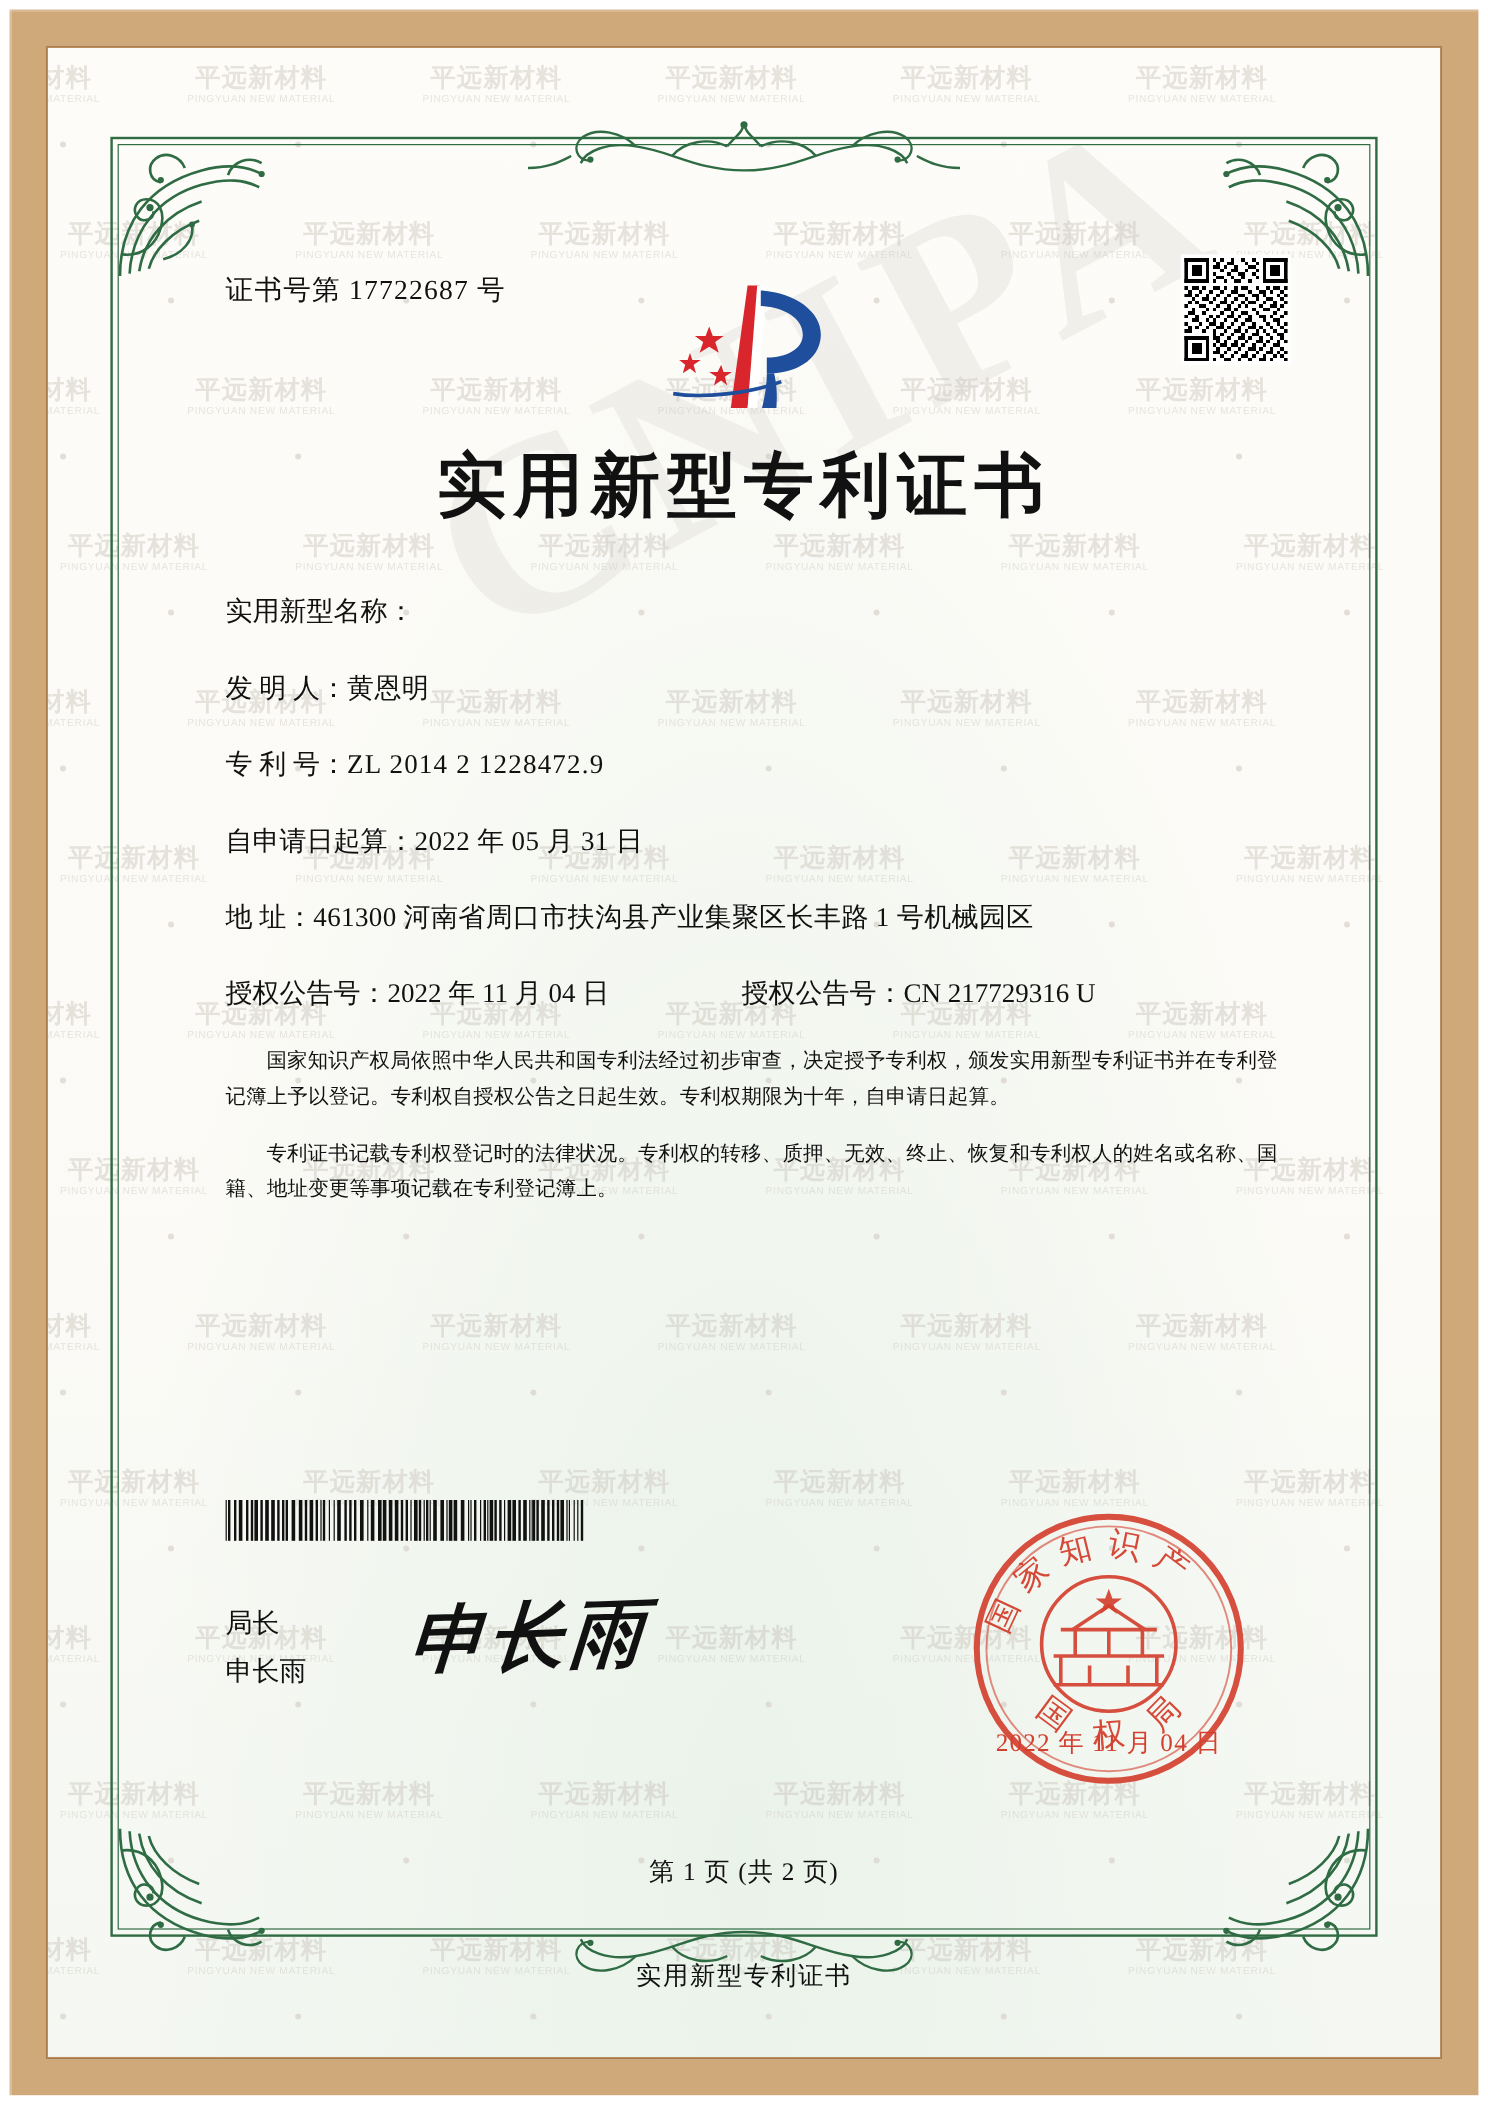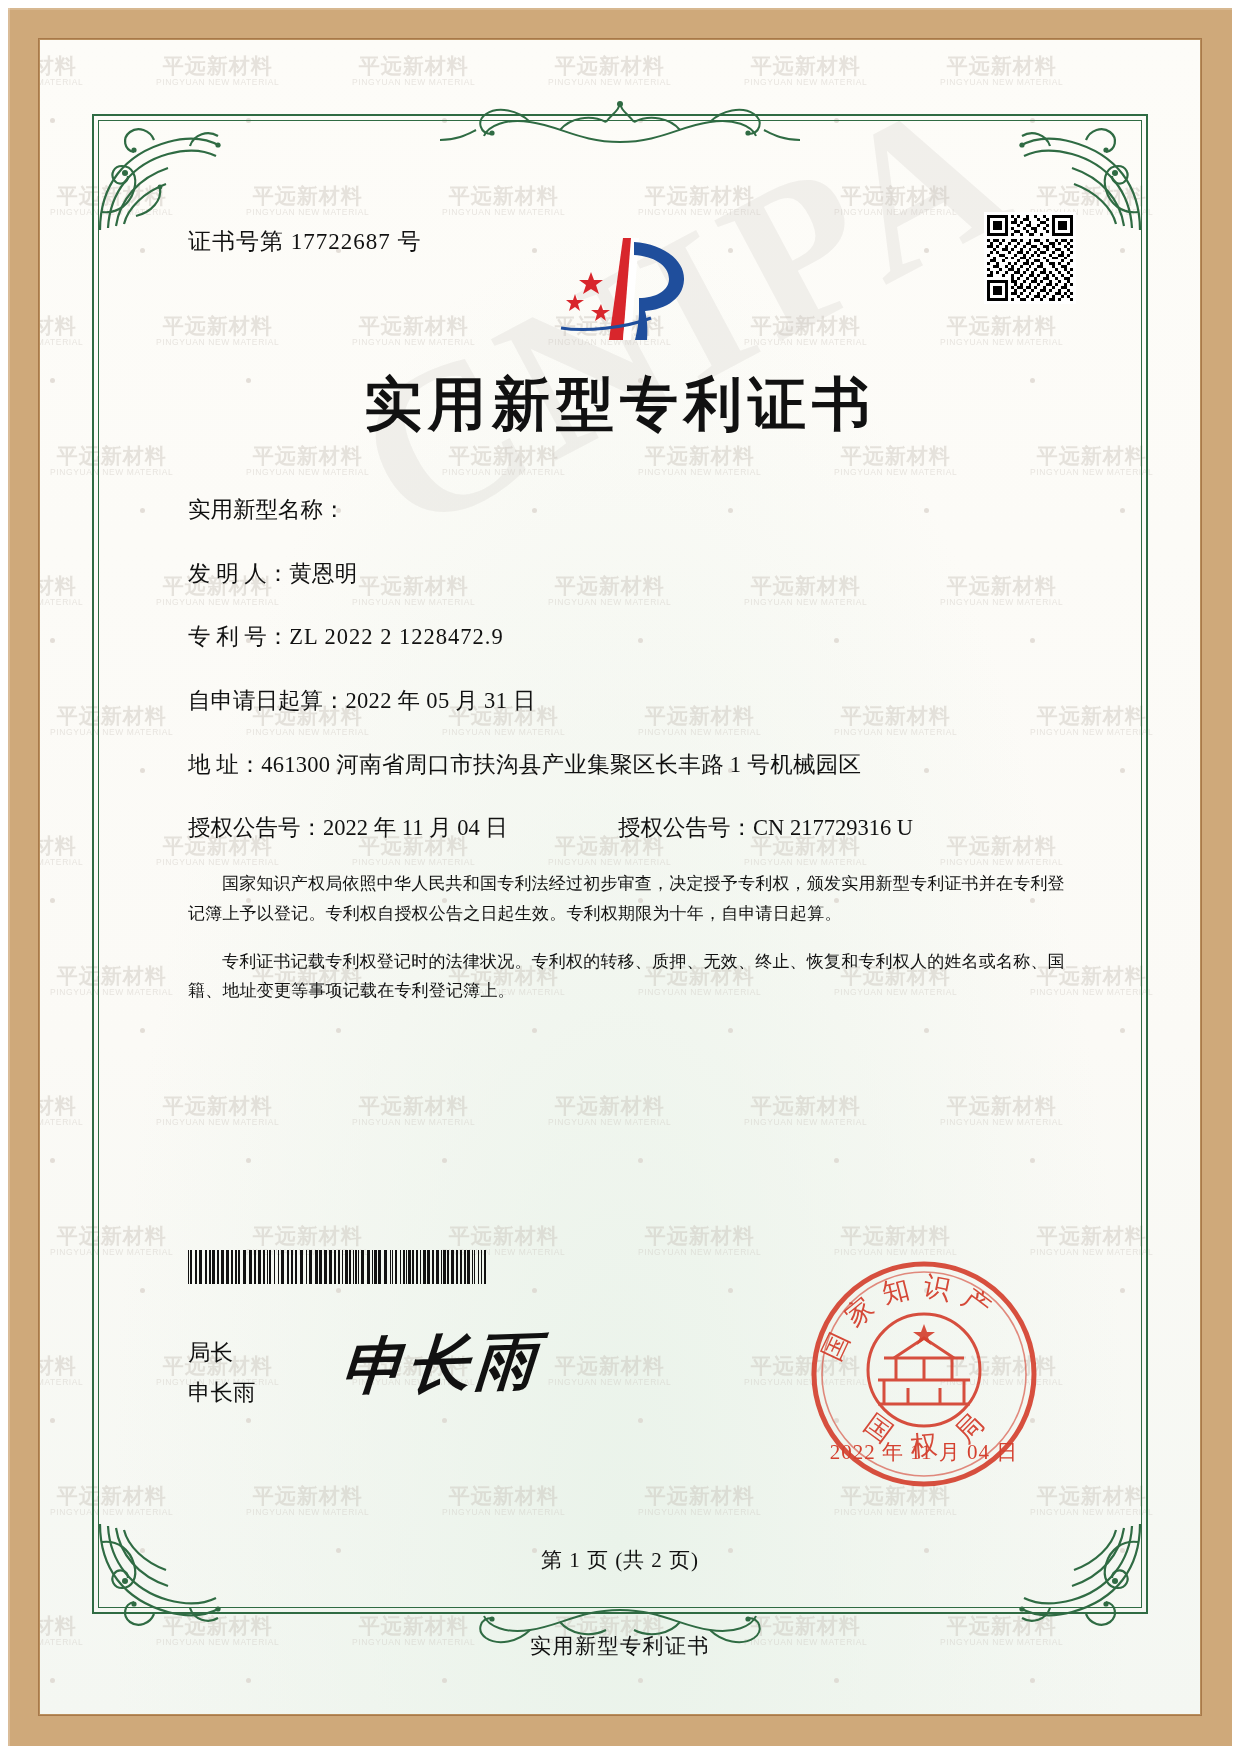--- a/index.html
+++ b/index.html
@@ -1102,21 +1102,21 @@
       <div class="fields">
         <div class="frow">
           <div class="flabel">实用新型名称：</div>
         </div>
         <div class="frow">
           <div class="flabel">发 明 人：</div>
           <div class="fvalue">黄恩明</div>
         </div>
         <div class="frow">
           <div class="flabel">专 利 号：</div>
-          <div class="fvalue mono">ZL 2022 2 1228472.9</div>
+          <div class="fvalue mono">ZL 2014 2 1228472.9</div>
         </div>
         <div class="frow">
           <div class="flabel">自申请日起算：</div>
           <div class="fvalue">2022 年 05 月 31 日</div>
         </div>
         <div class="frow">
           <div class="flabel">地 址：</div>
           <div class="fvalue">461300 河南省周口市扶沟县产业集聚区长丰路 1 号机械园区</div>
         </div>
 

